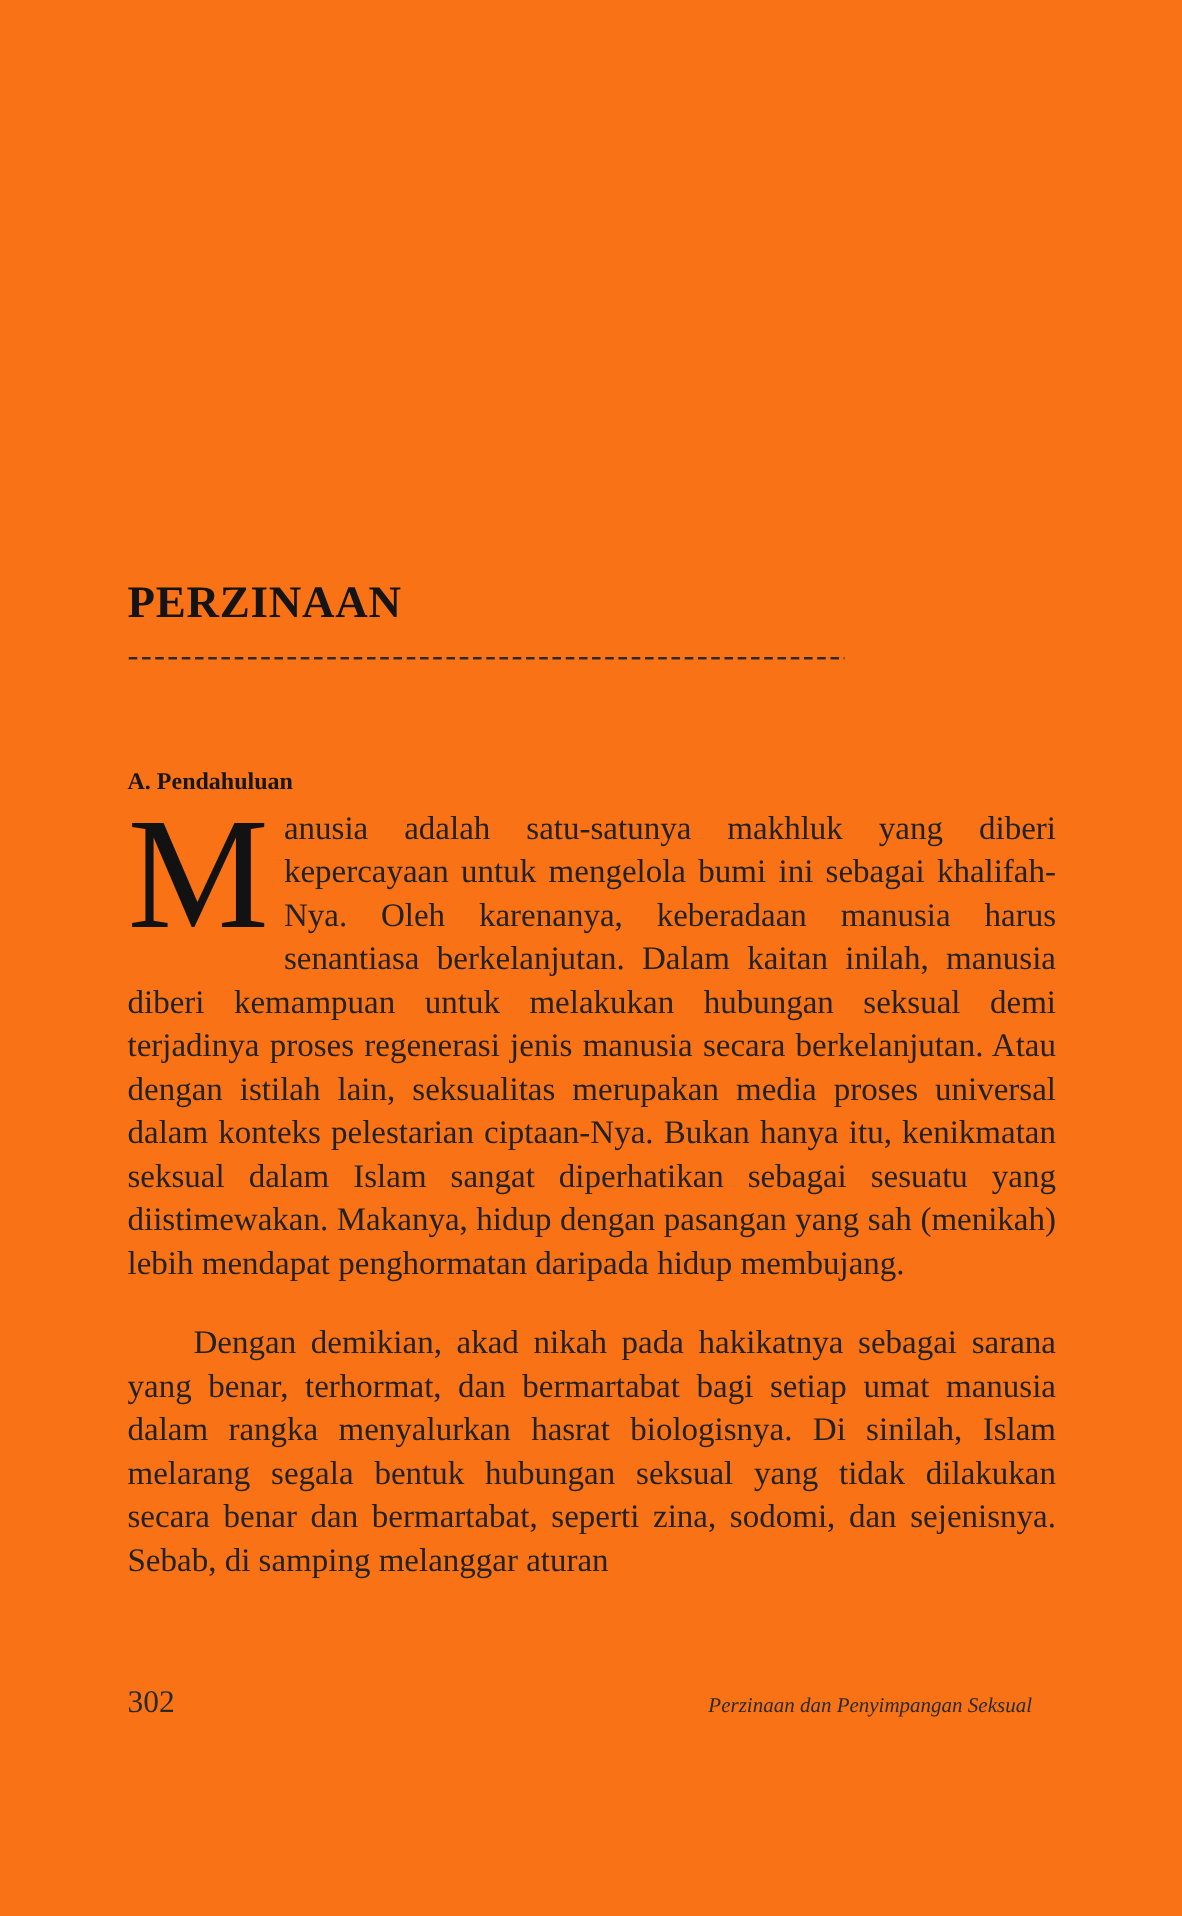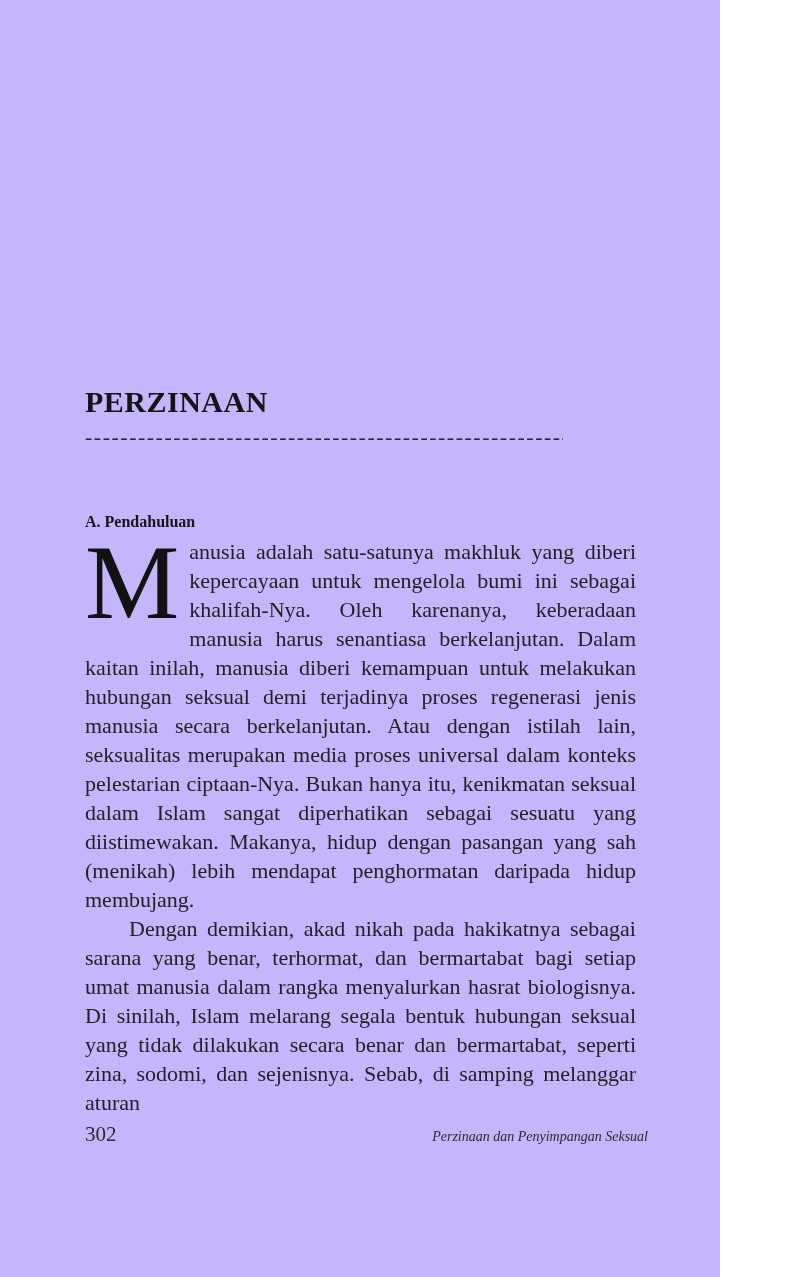--- a/index.html
+++ b/index.html
@@ -2,23 +2,23 @@
 <html><head>
 <meta charset="utf-8">
 <style>
   html, body {
     margin: 0;
     padding: 0;
     background: #ffffff;
   }
   .page {
     position: relative;
-    width: 720px;
+    width: 788px;
     height: 1277px;
-    background: #c4b5fd;
+    background: #f97316;
     font-family: "Liberation Serif", "DejaVu Serif", serif;
     color: #1d1d1d;
     overflow: hidden;
     box-sizing: border-box;
   }
   .content {
     position: absolute;
     left: 85px;
     right: 84px;
     top: 0;
@@ -54,33 +54,34 @@
     font-size: 22px;
     line-height: 29px;
     text-align: justify;
     color: #222222;
   }
   .para.first {
     margin-top: 2px;
   }
   .para.indented {
     text-indent: 44px;
+    margin-top: 24px;
   }
   .dropcap {
     float: left;
     font-size: 106px;
     line-height: 82px;
     margin: 5px 10px 2px 0;
     color: #121212;
     font-weight: normal;
   }
   .page-footer {
     position: absolute;
     left: 85px;
-    right: 72px;
+    right: 100px;
     top: 1122px;
     display: flex;
     justify-content: space-between;
     align-items: baseline;
     font-family: Liberation Serif, serif;
   }
   .page-number {
     font-size: 21px;
     color: #2a2a2a;
   }

